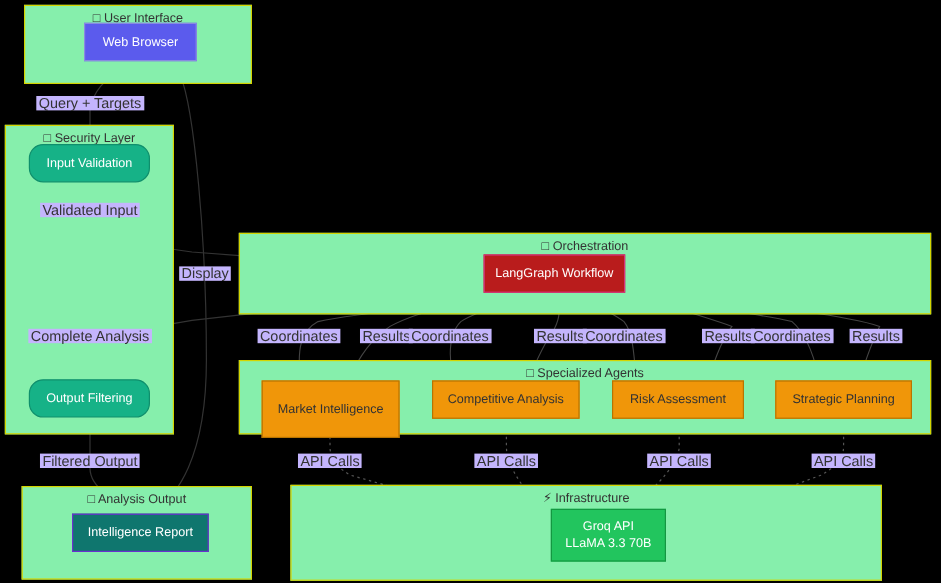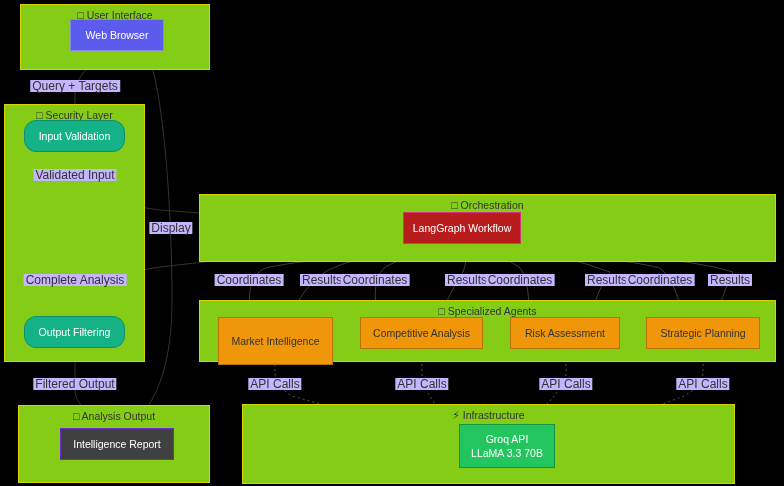--- a/index.html
+++ b/index.html
@@ -6,21 +6,21 @@
   #canvas{
     position:relative;
     width:784px;height:486px;
     background:#000000;
     font-family:"Liberation Sans","DejaVu Sans",sans-serif;
     overflow:hidden;
   }
   
   .cluster{
     position:absolute;
-    background:#84cc16;
+    background:#86efac;
     border:1px solid #d4d400;
     box-sizing:border-box;
   }
   .cluster-label{
     position:absolute;
     left:0;right:0;
     top:4px;
     text-align:center;
     font-size:10.5px;
     color:#333333;
@@ -39,21 +39,21 @@
     line-height:14px;
     border-width:1px;
     border-style:solid;
   }
   .node .ln{display:block;}
   .n-browser{background:#5b5bed;border-color:#8a8ae0;color:#ffffff;}
   .n-teal   {background:#16b287;border-color:#0f8f6c;color:#ffffff;border-radius:12px;}
   .n-pink   {background:#b91c1c;border-color:#d6337f;color:#ffffff;}
   .n-orange {background:#f09609;border-color:#b87400;color:#333333;}
   .n-green  {background:#22c55e;border-color:#149742;color:#ffffff;}
-  .n-purple {background:#404040;border-color:#6b2fd0;color:#ffffff;}
+  .n-purple {background:#0f766e;border-color:#6b2fd0;color:#ffffff;}
 
   
   .elabel{
     position:absolute;
     background:#c4b5fd;
     color:#333333;
     font-size:12px;
     line-height:12px;
     padding:0 2px;
     white-space:nowrap;

